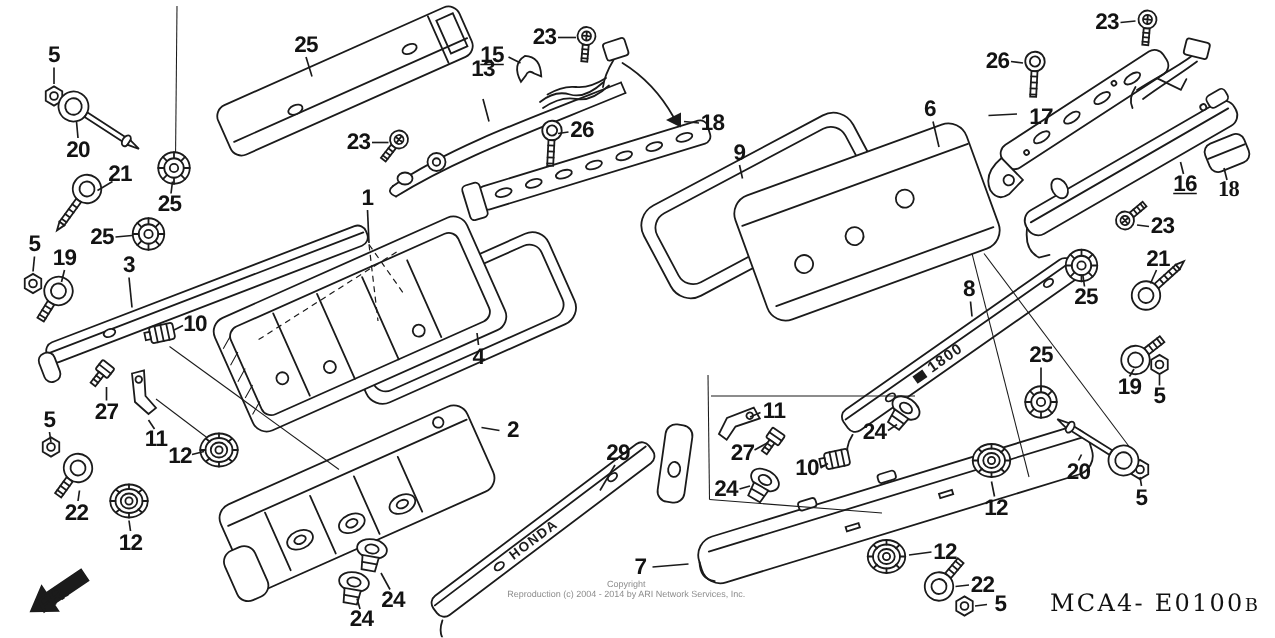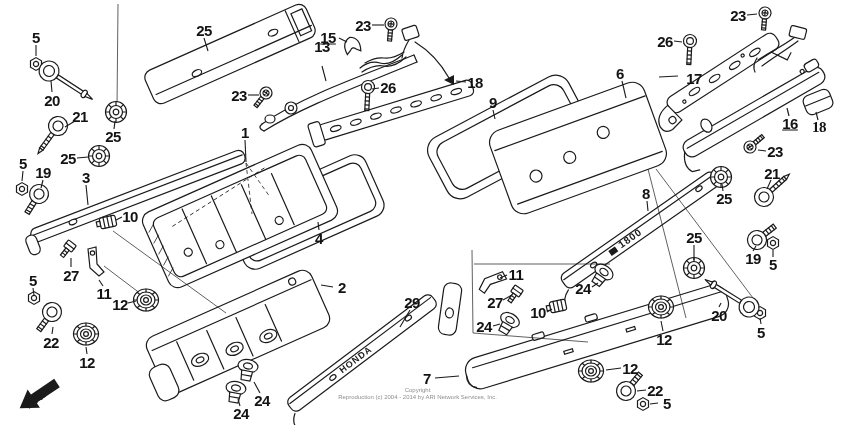--- a/index.html
+++ b/index.html
@@ -433,18 +433,19 @@
       <div class="callout" style="left: 719px; top: 315px;">20</div>
       <div class="callout" style="left: 484px; top: 326px;">24</div>
       <div class="callout" style="left: 664px; top: 339px;">12</div>
       <div class="callout" style="left: 761px; top: 332px;">5</div>
       <div class="callout" style="left: 630px; top: 368px;">12</div>
       <div class="callout" style="left: 655px; top: 390px;">22</div>
       <div class="callout" style="left: 667px; top: 403px;">5</div>
       <div class="callout" style="left: 427px; top: 378px;">7</div>
     </div>
 
+  <div class="code"><span>MCA4- E0100</span><span class="sfx">B</span></div>
 
   <div class="copyright">
     <div>Copyright</div>
     <div>Reproduction (c) 2004 - 2014 by ARI Network Services, Inc.</div>
   </div>
 </div>
 
 </body></html>

